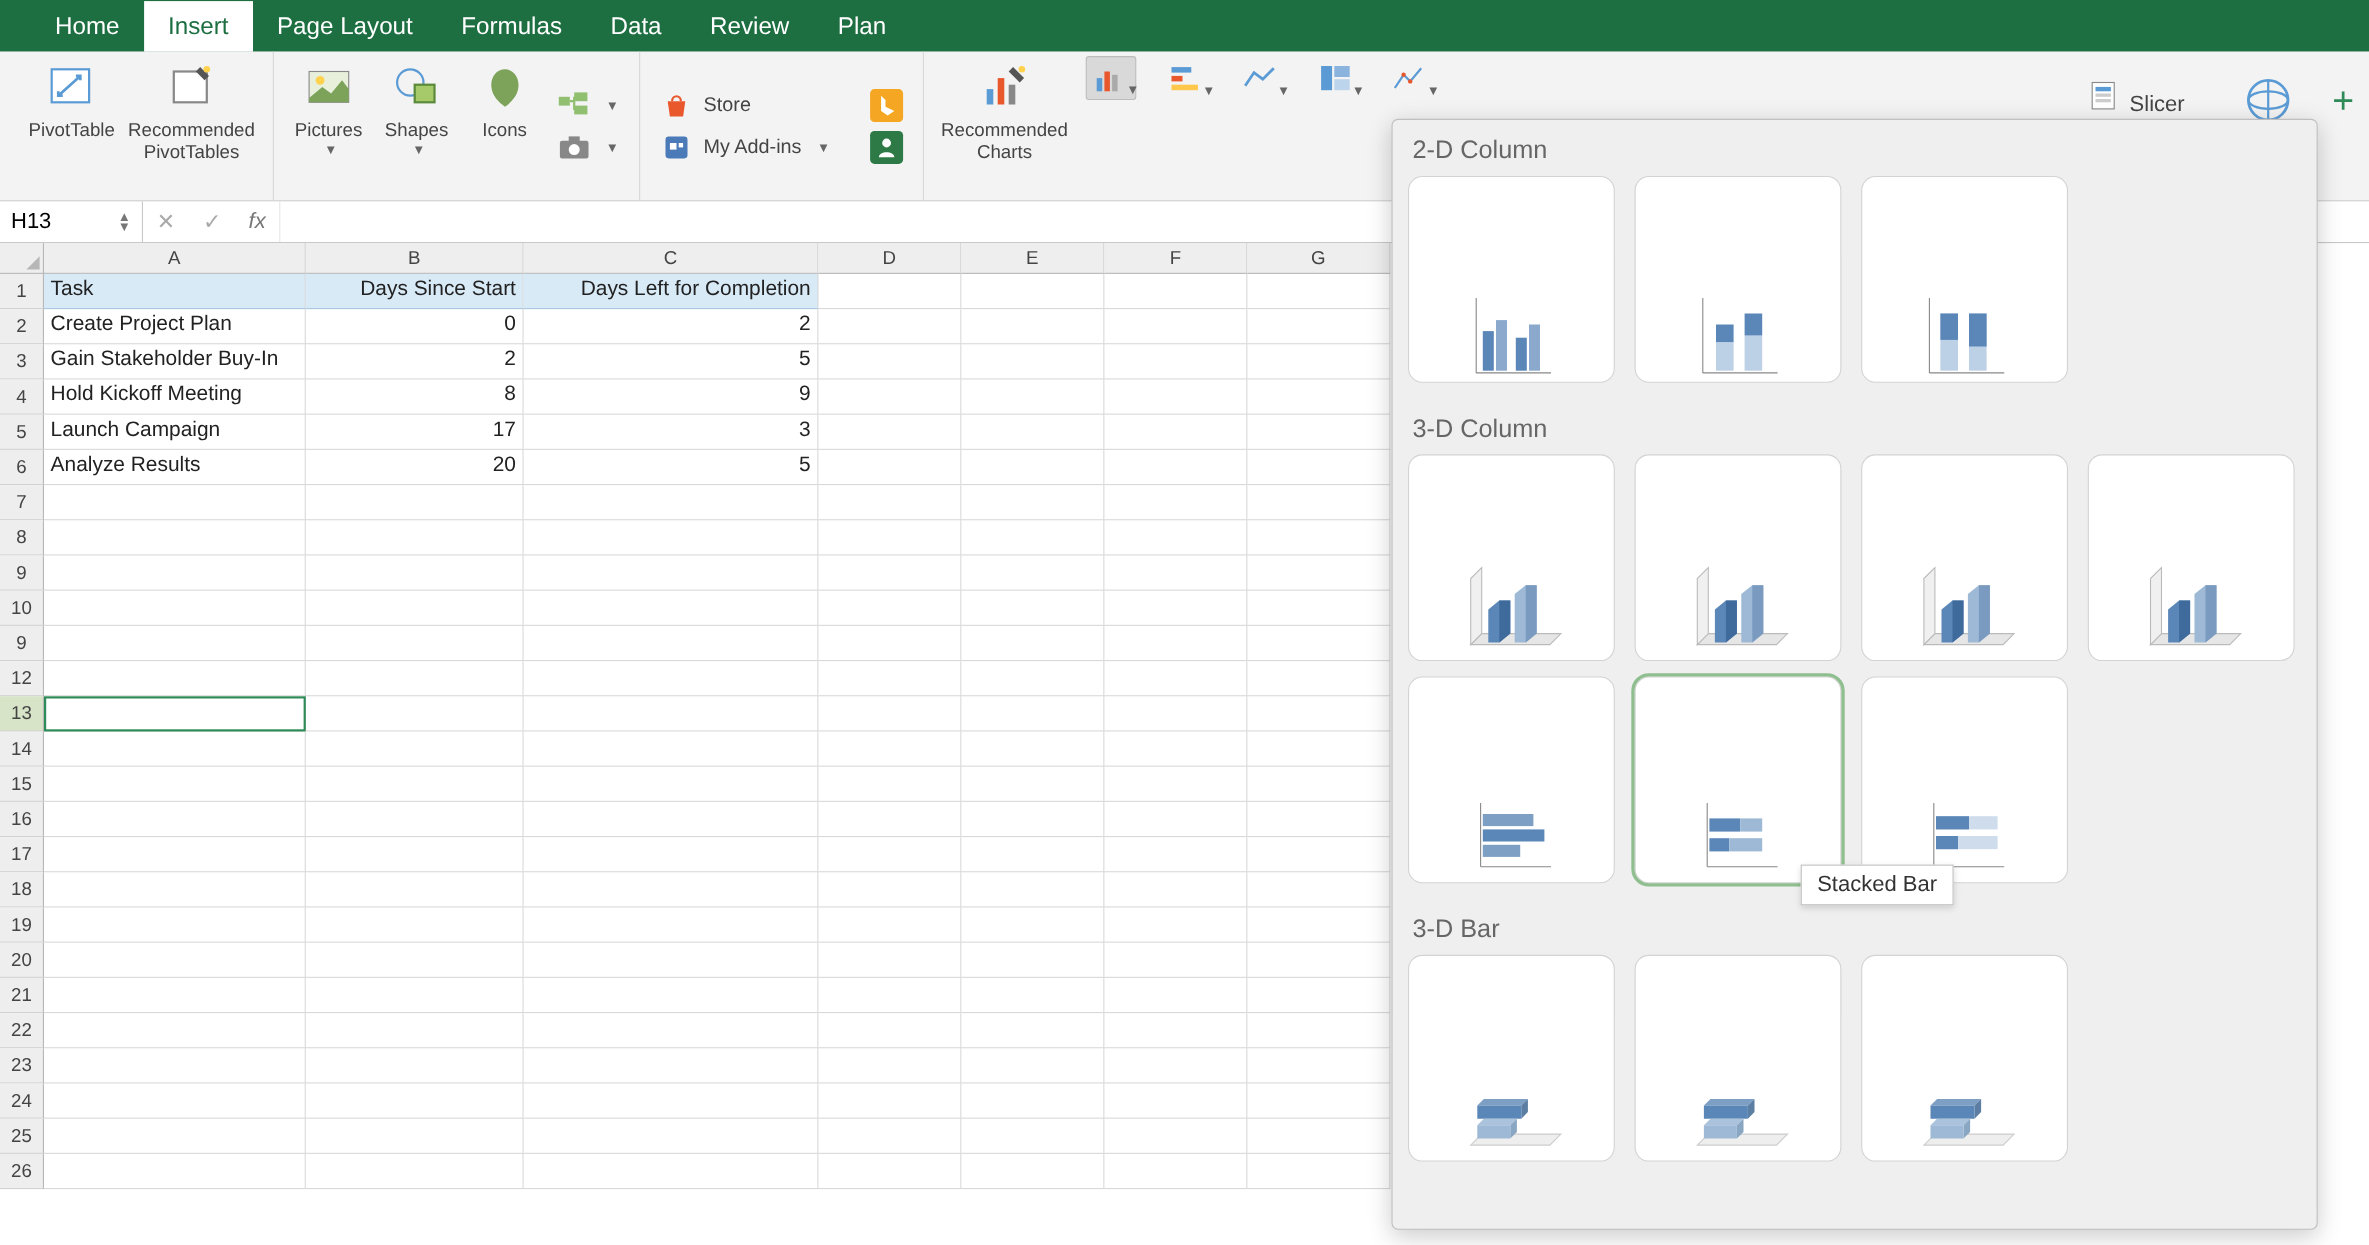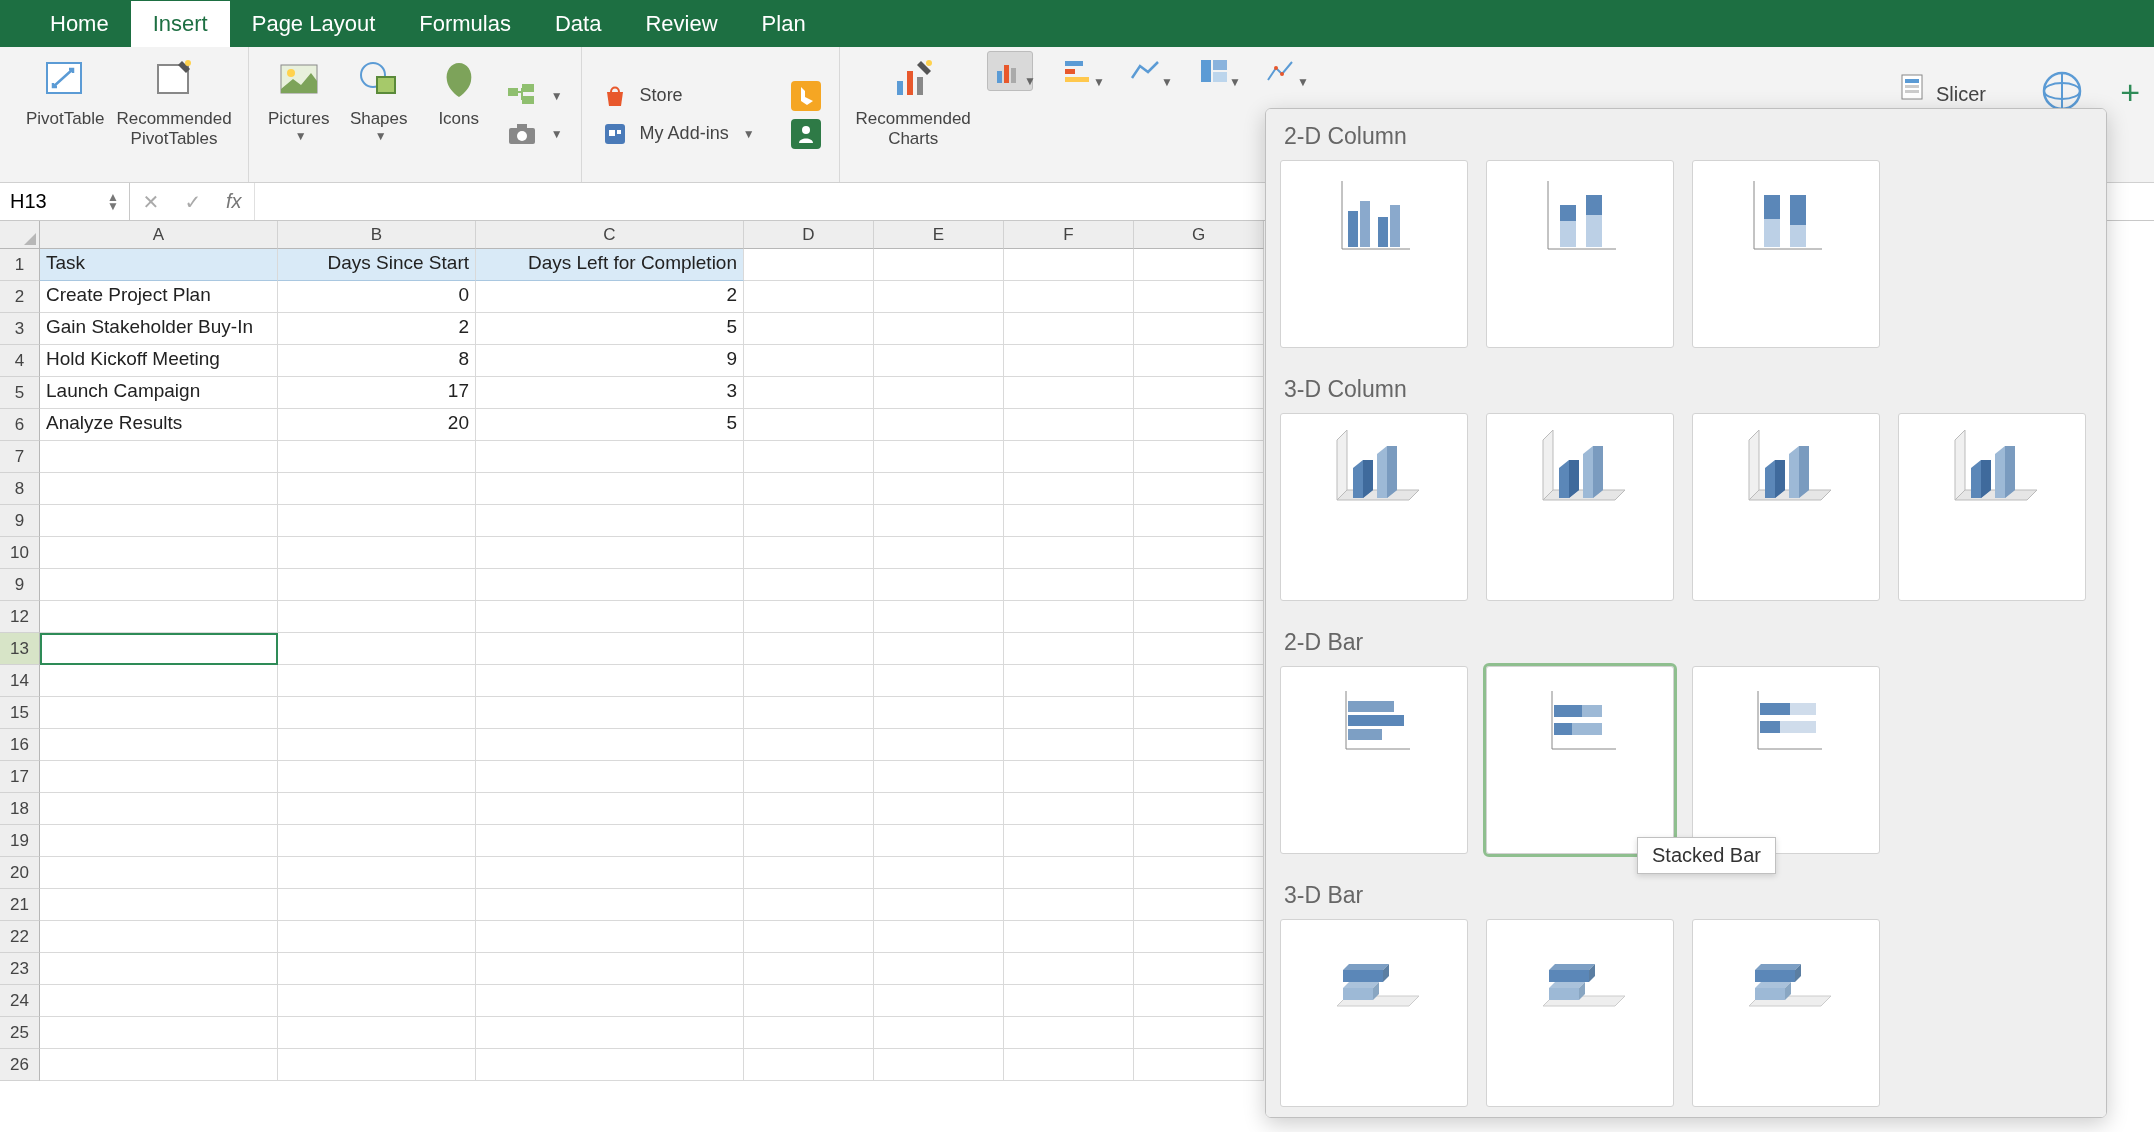--- a/index.html
+++ b/index.html
@@ -57,21 +57,21 @@
 .cell { height:32px; border-right:1px solid #d9d9d9; border-bottom:1px solid #d9d9d9; font-size:19px; padding:3px 6px; overflow:hidden; white-space:nowrap; color:#222;}
 .cell.hdr { background:#d9eaf7; border-bottom:1px solid #a9c7e0;}
 .cell.r { text-align:right; }
 .cell.active { outline:2px solid #2e8b57; outline-offset:-2px; background:#fff;}
 
 
 .chart-menu { position:absolute; top:108px; left:1265px; width:842px; height:1010px; background:#efefef; border:1px solid #bfbfbf; border-radius:6px; box-shadow:0 6px 22px rgba(0,0,0,0.2); overflow:auto; }
 .chart-menu::-webkit-scrollbar{width:16px;} .chart-menu::-webkit-scrollbar-thumb{background:#c9c9c9;border-radius:8px;}
 .cm-section-title { font-size:23px; color:#666; padding:14px 18px 10px; }
 .cm-grid { display:flex; flex-wrap:wrap; gap:18px; padding:0 14px 14px; }
-.cm-item { width:188px; height:188px; background:#fff; border:1px solid #d3d3d3; border-radius:3px; display:flex; align-items:flex-start; justify-content:center; cursor:pointer; position:relative;}
+.cm-item { width:188px; height:188px; background:#fff; border:1px solid #d3d3d3; border-radius:13px; display:flex; align-items:flex-end; justify-content:center; cursor:pointer; position:relative;}
 .cm-item.hover { outline:3px solid #8fbf8f; }
 .tooltip { position:absolute; background:#fff; border:1px solid #c0c0c0; padding:6px 14px; font-size:20px; color:#333; white-space:nowrap; box-shadow:0 2px 6px rgba(0,0,0,0.15); z-index:20;}
 
 
 svg { overflow:visible; }
 </style>
 </head>
 <body>
 
 <div class="tabstrip">
@@ -649,21 +649,20 @@
         <svg width="110" height="100">
           <path d="M18 86 L90 86 L100 76 L28 76 Z" fill="#e6e6e6" stroke="#bbb"></path>
           <path d="M18 86 L18 26 L28 16 L28 76 Z" fill="#f0f0f0" stroke="#bbb"></path>
           <path d="M34 84 L34 54 L44 46 L54 46 L54 76 L44 84 Z" fill="#5b87b8"></path>
           <path d="M44 46 L54 46 L54 76 L44 84 Z" fill="#3f6a9c"></path>
           <path d="M58 84 L58 40 L68 32 L78 32 L78 76 L68 84 Z" fill="#9db9d6"></path>
           <path d="M68 32 L78 32 L78 76 L68 84 Z" fill="#7a9bbf"></path>
         </svg>
       </div>
     </div>
-    <div class="cm-section-title">2-D Bar</div>
     <div class="cm-grid">
       <div class="cm-item">
         <svg width="100" height="96">
           <line x1="22" y1="24" x2="22" y2="82" stroke="#888"></line>
           <line x1="22" y1="82" x2="86" y2="82" stroke="#888"></line>
           <rect x="24" y="34" width="46" height="11" fill="#7d9fc4"></rect>
           <rect x="24" y="48" width="56" height="11" fill="#5b87b8"></rect>
           <rect x="24" y="62" width="34" height="11" fill="#7d9fc4"></rect>
         </svg>
       </div>

